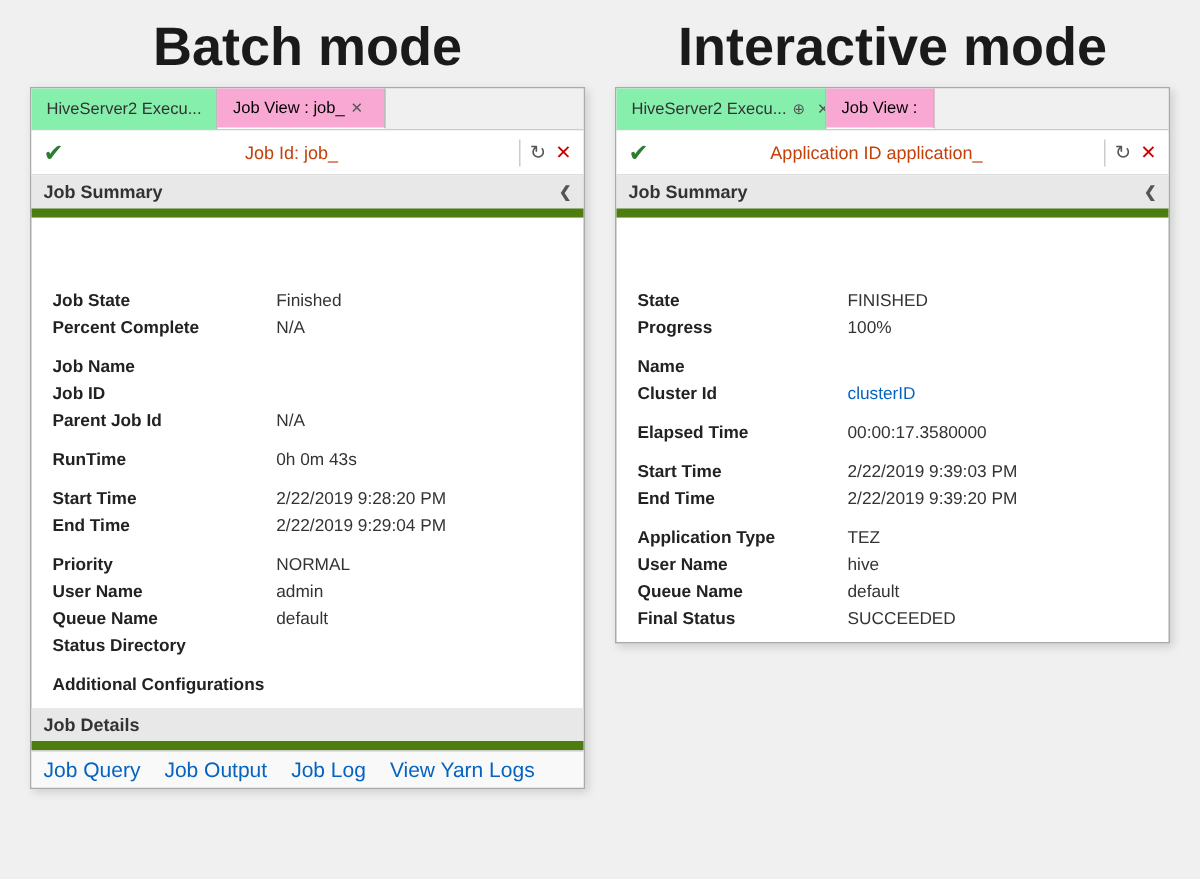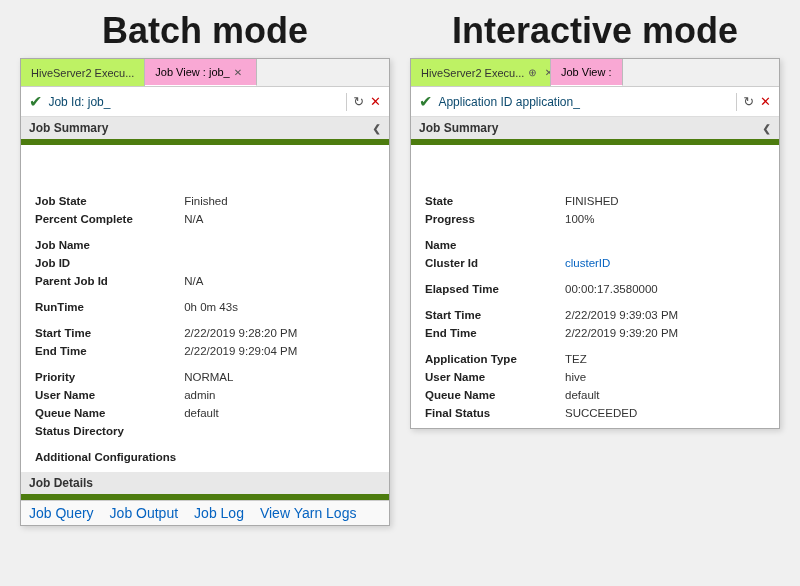--- a/index.html
+++ b/index.html
@@ -46,21 +46,21 @@
       border-bottom: 1px solid #ccc;
       height: 28px;
     }
 
     .titlebar-tab {
       display: flex;
       align-items: center;
       padding: 0 10px;
       font-size: 11px;
       color: #333;
-      background: #bef264;
+      background: #86efac;
       border-right: 1px solid #bbb;
       height: 100%;
       white-space: nowrap;
       overflow: hidden;
       text-overflow: ellipsis;
       max-width: 140px;
     }
 
     .titlebar-tab.active {
       background: #f9a8d4;
@@ -93,22 +93,23 @@
       height: 30px;
     }
 
     .check-icon {
       color: #2e7d32;
       font-size: 16px;
     }
 
     .job-id-text {
       font-size: 12px;
-      color: #0c4a6e;
+      color: #c2410c;
       flex: 1;
+      text-align: center;
     }
 
     .divider-v {
       width: 1px;
       height: 18px;
       background: #ccc;
     }
 
     .refresh-icon {
       font-size: 13px;

